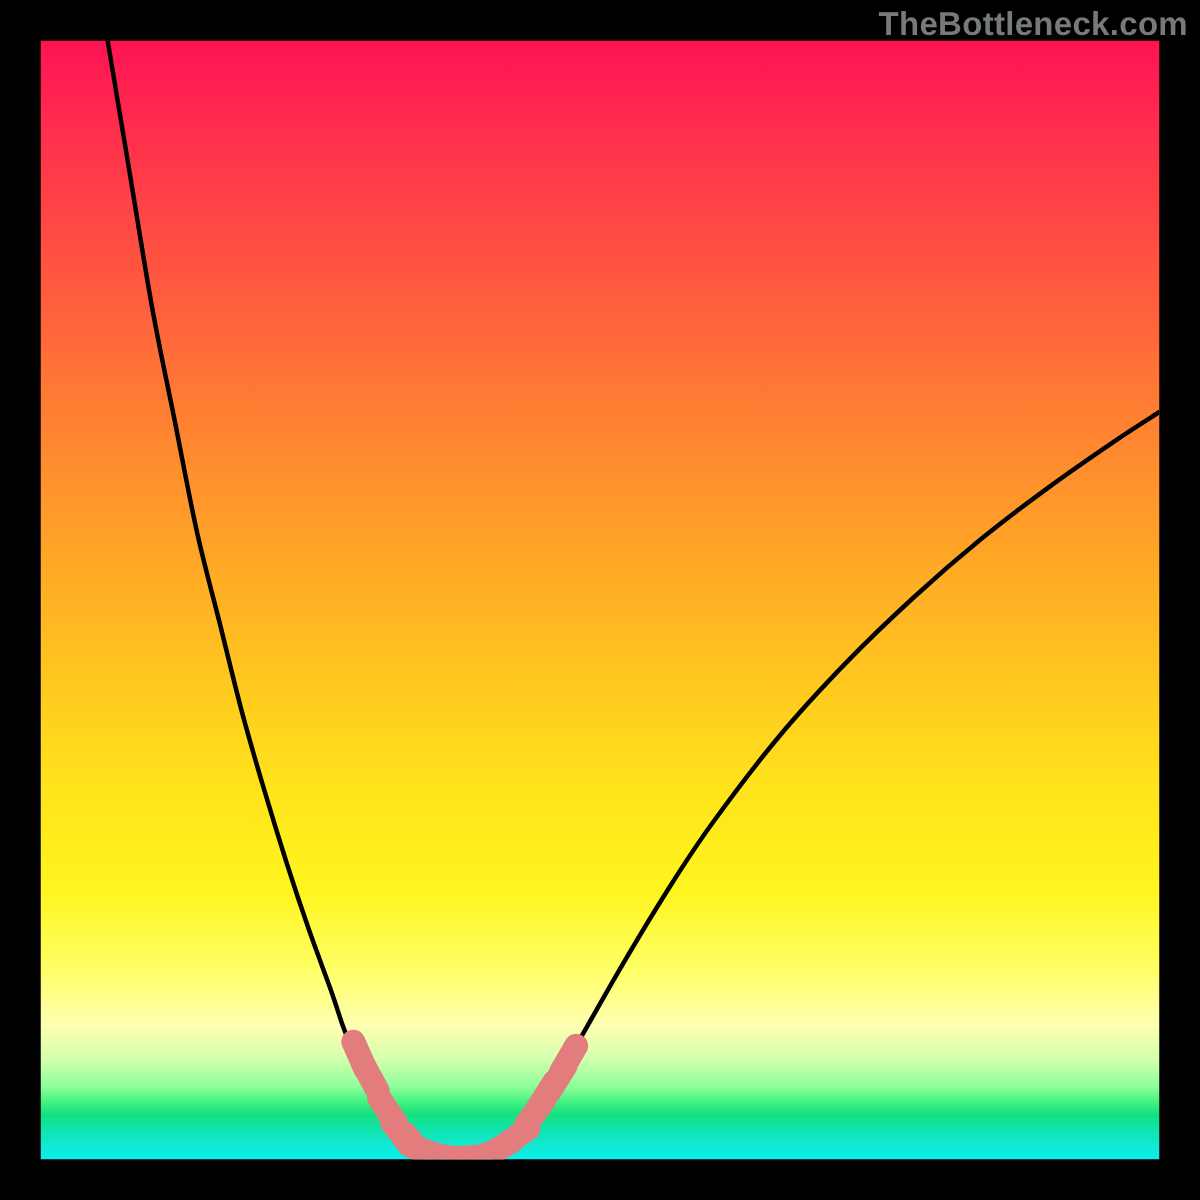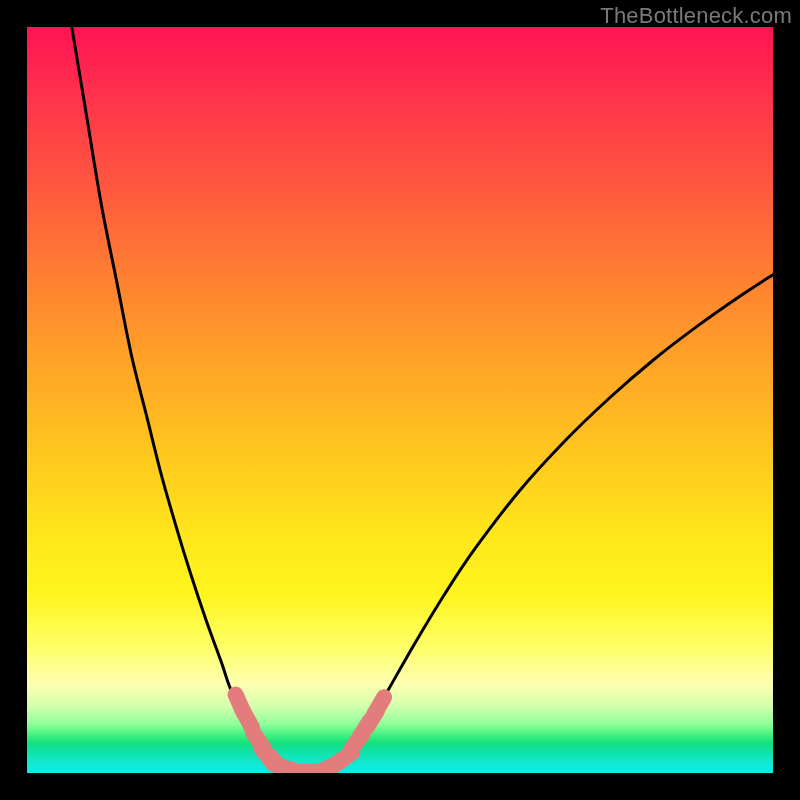--- a/index.html
+++ b/index.html
@@ -57,21 +57,21 @@
     width: 746px;
     height: 746px;
     display: block;
   }
   .watermark {
     position: absolute;
     top: 3px;
     right: 8px;
     font-family: Arial, Helvetica, sans-serif;
     font-size: 22px;
-    font-weight: 400;
+    font-weight: 700;
     color: #777a7c;
     letter-spacing: 0.2px;
     user-select: none;
   }
 </style>
 </head>
 <body>
 
 <div class="stage">
   <div class="watermark">TheBottleneck.com</div>

